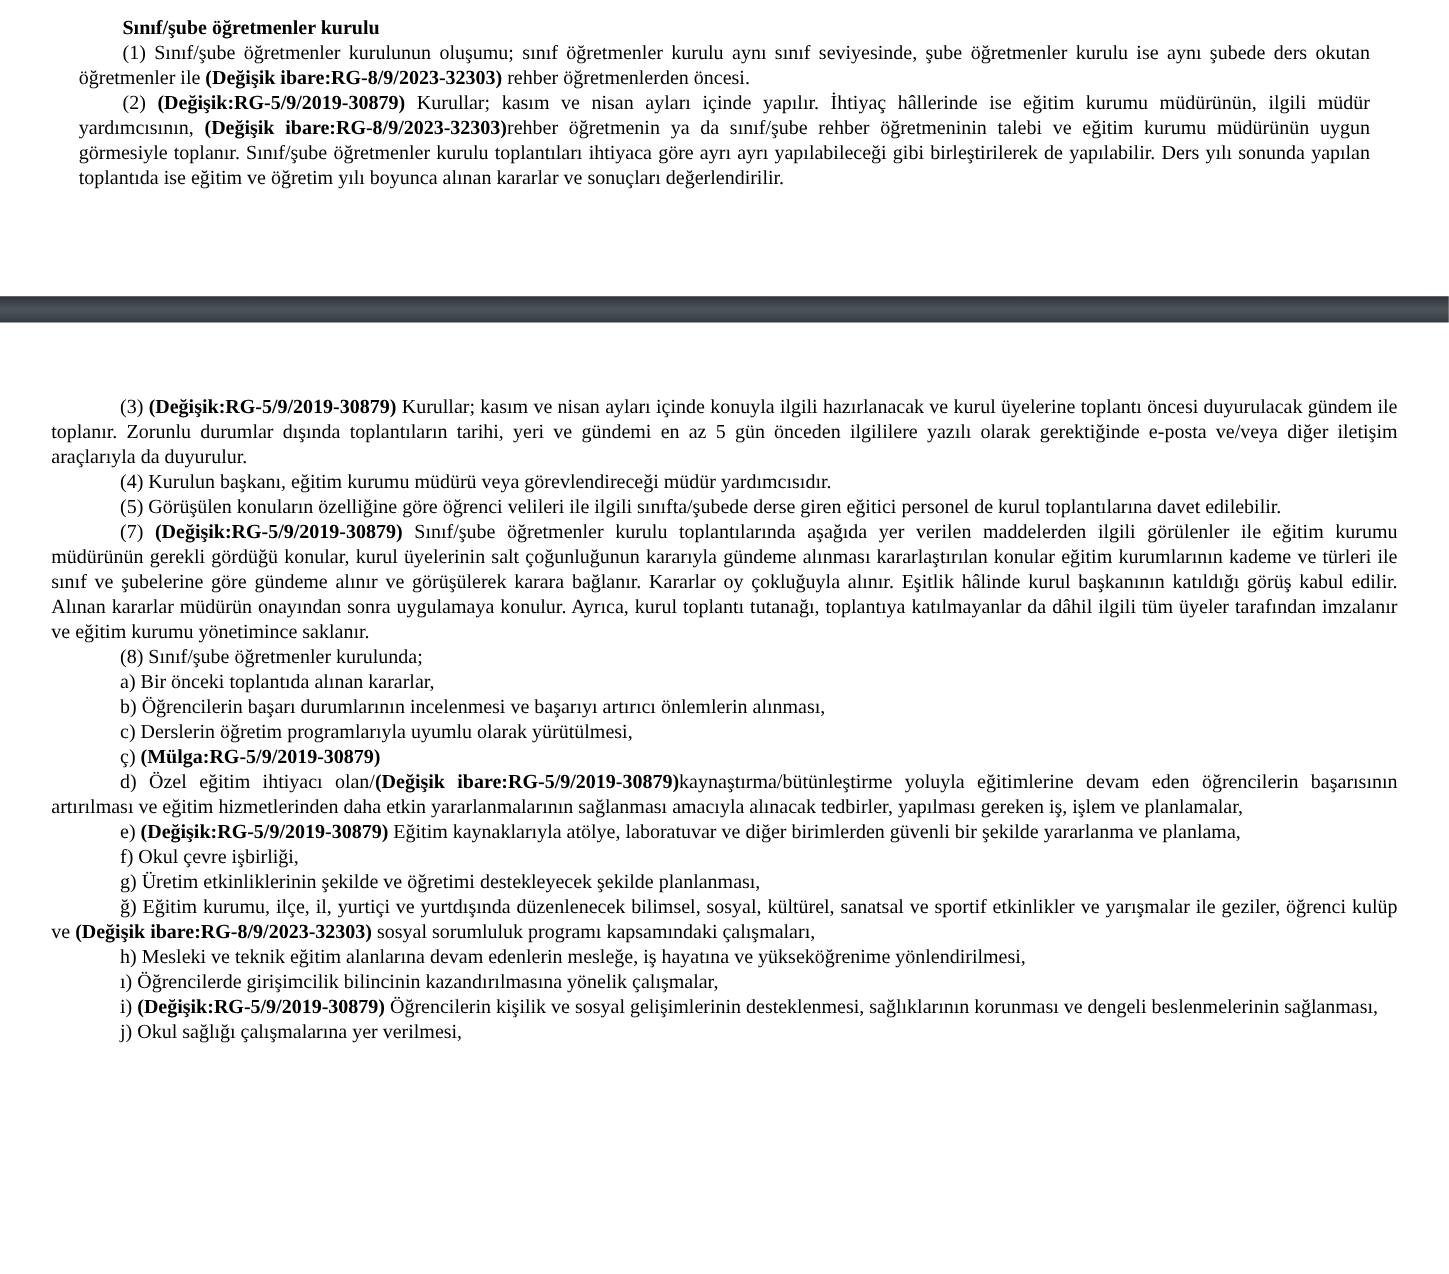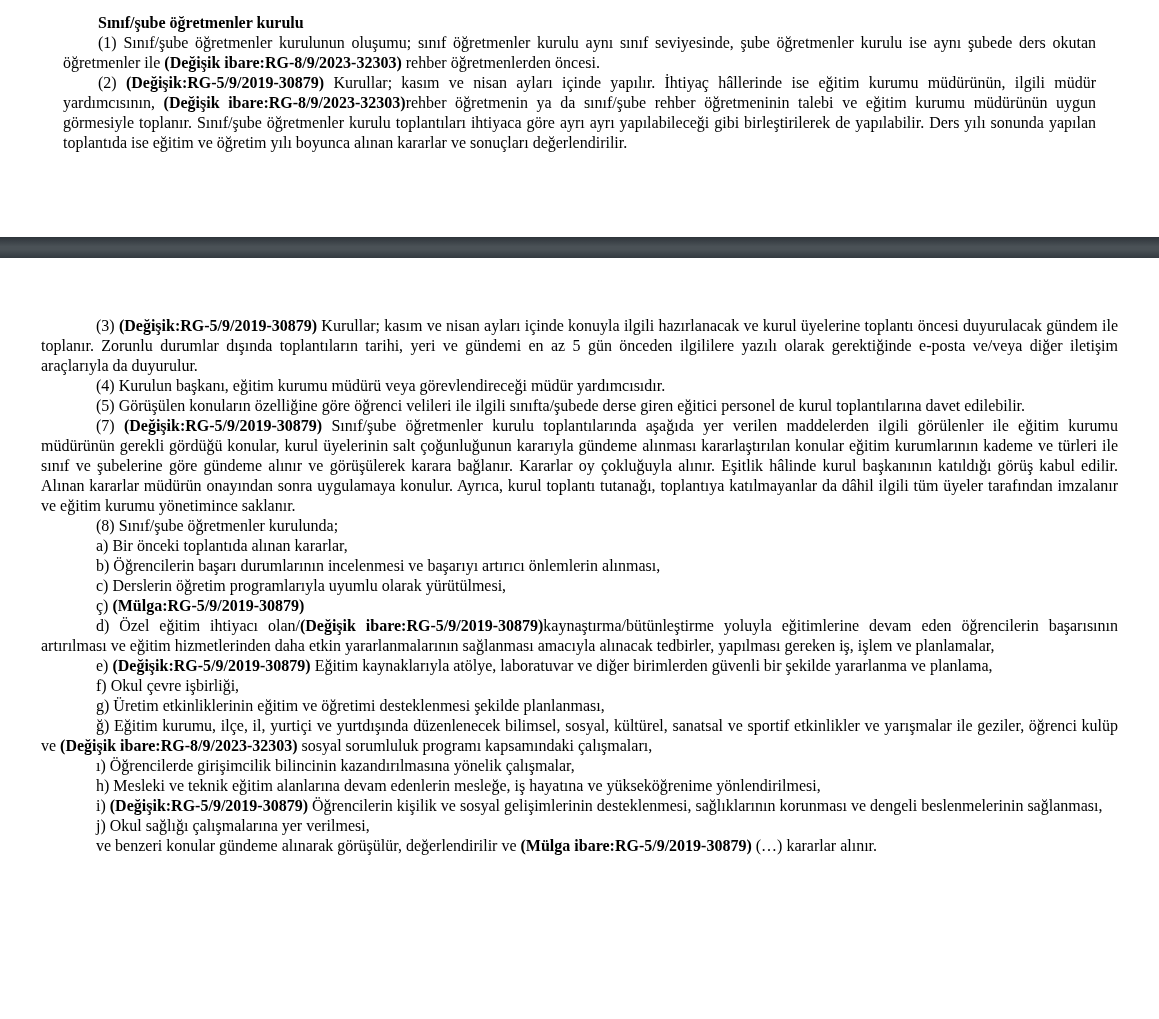--- a/index.html
+++ b/index.html
@@ -71,21 +71,20 @@
       <p class="para body"><span>(5) Görüşülen konuların özelliğine göre öğrenci velileri ile ilgili sınıfta/şubede derse giren eğitici personel de kurul toplantılarına davet edilebilir.</span></p>
       <p class="para body"><span>(7) </span><span class="seg-bold">(Değişik:RG-5/9/2019-30879) </span><span>Sınıf/şube öğretmenler kurulu toplantılarında aşağıda yer verilen maddelerden ilgili görülenler ile eğitim kurumu müdürünün gerekli gördüğü konular, kurul üyelerinin salt çoğunluğunun kararıyla gündeme alınması kararlaştırılan konular eğitim kurumlarının kademe ve türleri ile sınıf ve şubelerine göre gündeme alınır ve görüşülerek karara bağlanır. Kararlar oy çokluğuyla alınır. Eşitlik hâlinde kurul başkanının katıldığı görüş kabul edilir. Alınan kararlar müdürün onayından sonra uygulamaya konulur. Ayrıca, kurul toplantı tutanağı, toplantıya katılmayanlar da dâhil ilgili tüm üyeler tarafından imzalanır ve eğitim kurumu yönetimince saklanır.</span></p>
       <p class="para body"><span>(8) Sınıf/şube öğretmenler kurulunda;</span></p>
       <p class="para body"><span>a) Bir önceki toplantıda alınan kararlar,</span></p>
       <p class="para body"><span>b) Öğrencilerin başarı durumlarının incelenmesi ve başarıyı artırıcı önlemlerin alınması,</span></p>
       <p class="para body"><span>c) Derslerin öğretim programlarıyla uyumlu olarak yürütülmesi,</span></p>
       <p class="para body"><span>ç) </span><span class="seg-bold">(Mülga:RG-5/9/2019-30879)</span></p>
       <p class="para body"><span>d) Özel eğitim ihtiyacı olan/</span><span class="seg-bold">(Değişik ibare:RG-5/9/2019-30879)</span><span class="seg-underline">kaynaştırma/bütünleştirme</span><span> yoluyla eğitimlerine devam eden öğrencilerin başarısının artırılması ve eğitim hizmetlerinden daha etkin yararlanmalarının sağlanması amacıyla alınacak tedbirler, yapılması gereken iş, işlem ve planlamalar,</span></p>
       <p class="para body"><span>e) </span><span class="seg-bold">(Değişik:RG-5/9/2019-30879) </span><span>Eğitim kaynaklarıyla atölye, laboratuvar ve diğer birimlerden güvenli bir şekilde yararlanma ve planlama,</span></p>
       <p class="para body"><span>f) Okul çevre işbirliği,</span></p>
-      <p class="para body"><span>g) Üretim etkinliklerinin eğitim ve öğretimi desteklenmesi şekilde planlanması,</span></p>
+      <p class="para body"><span>g) Üretim etkinliklerinin şekilde ve öğretimi destekleyecek şekilde planlanması,</span></p>
       <p class="para body"><span>ğ) Eğitim kurumu, ilçe, il, yurtiçi ve yurtdışında düzenlenecek bilimsel, sosyal, kültürel, sanatsal ve sportif etkinlikler ve yarışmalar ile geziler, öğrenci kulüp ve </span><span class="seg-bold">(Değişik ibare:RG-8/9/2023-32303) </span><span class="seg-underline">sosyal sorumluluk programı kapsamındaki</span><span> çalışmaları,</span></p>
+      <p class="para body"><span>h) Mesleki ve teknik eğitim alanlarına devam edenlerin mesleğe, iş hayatına ve yükseköğrenime yönlendirilmesi,</span></p>
       <p class="para body"><span>ı) Öğrencilerde girişimcilik bilincinin kazandırılmasına yönelik çalışmalar,</span></p>
-      <p class="para body"><span>h) Mesleki ve teknik eğitim alanlarına devam edenlerin mesleğe, iş hayatına ve yükseköğrenime yönlendirilmesi,</span></p>
       <p class="para body"><span>i) </span><span class="seg-bold">(Değişik:RG-5/9/2019-30879) </span><span>Öğrencilerin kişilik ve sosyal gelişimlerinin desteklenmesi, sağlıklarının korunması ve dengeli beslenmelerinin sağlanması,</span></p>
       <p class="para body"><span>j) Okul sağlığı çalışmalarına yer verilmesi,</span></p>
-      <p class="para body"><span>ve benzeri konular gündeme alınarak görüşülür, değerlendirilir ve </span><span class="seg-bold">(Mülga ibare:RG-5/9/2019-30879)</span><span> (…) kararlar alınır.</span></p>
     </div>
 </div>
 
 </body></html>

